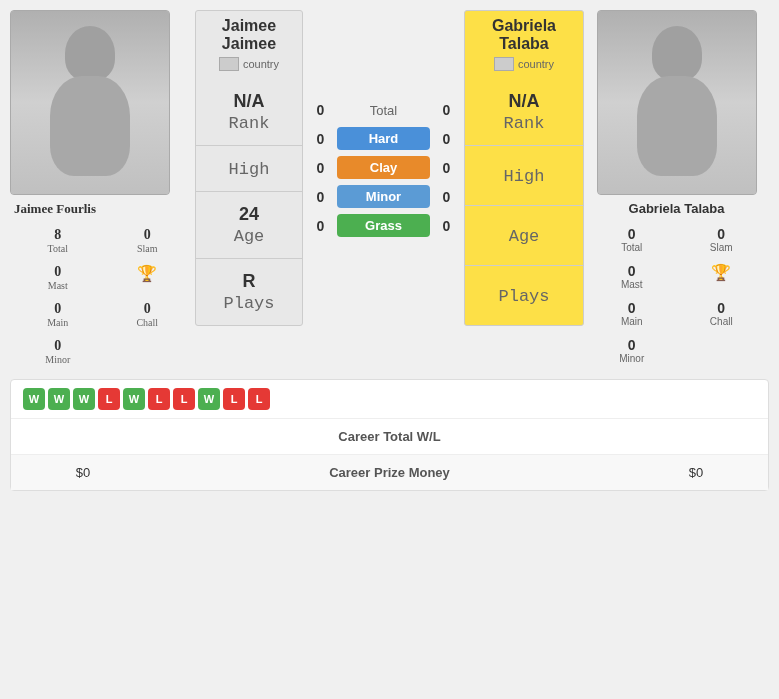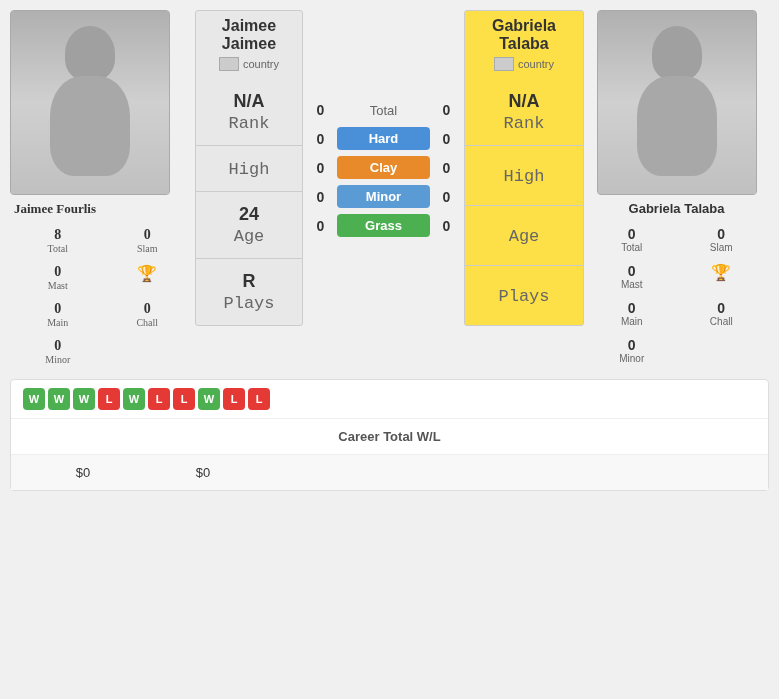--- a/index.html
+++ b/index.html
@@ -265,19 +265,20 @@
 
     <div class="data-row">
       <div class="data-left"></div>
       <div class="data-center-label">Career Total W/L</div>
       <div class="data-right"></div>
     </div>
 
 
     <div class="data-row" style="background:#f8f8f8;">
       <div class="data-left">$0</div>
+      <div class="data-center-label">Career Prize Money</div>
       <div class="data-right">$0</div>
     </div>
 
 
   </div>
 
 </div>
 
 </body></html>

